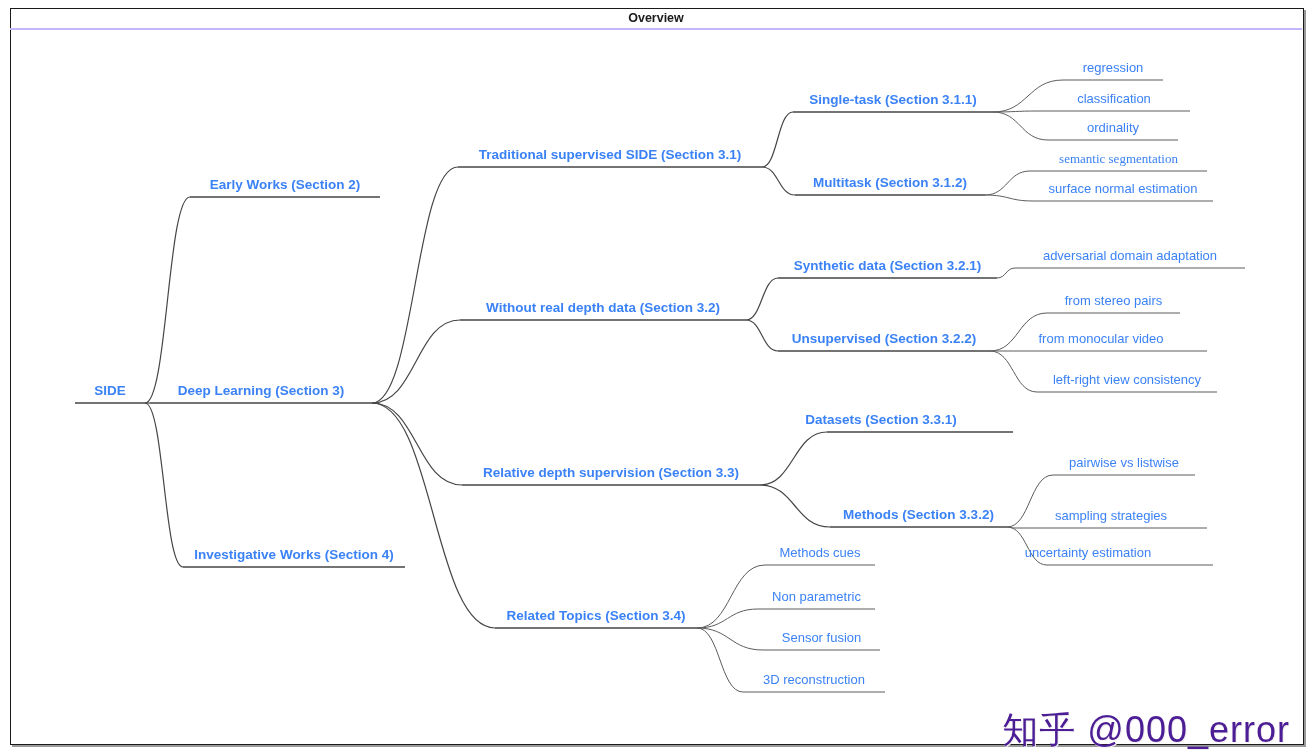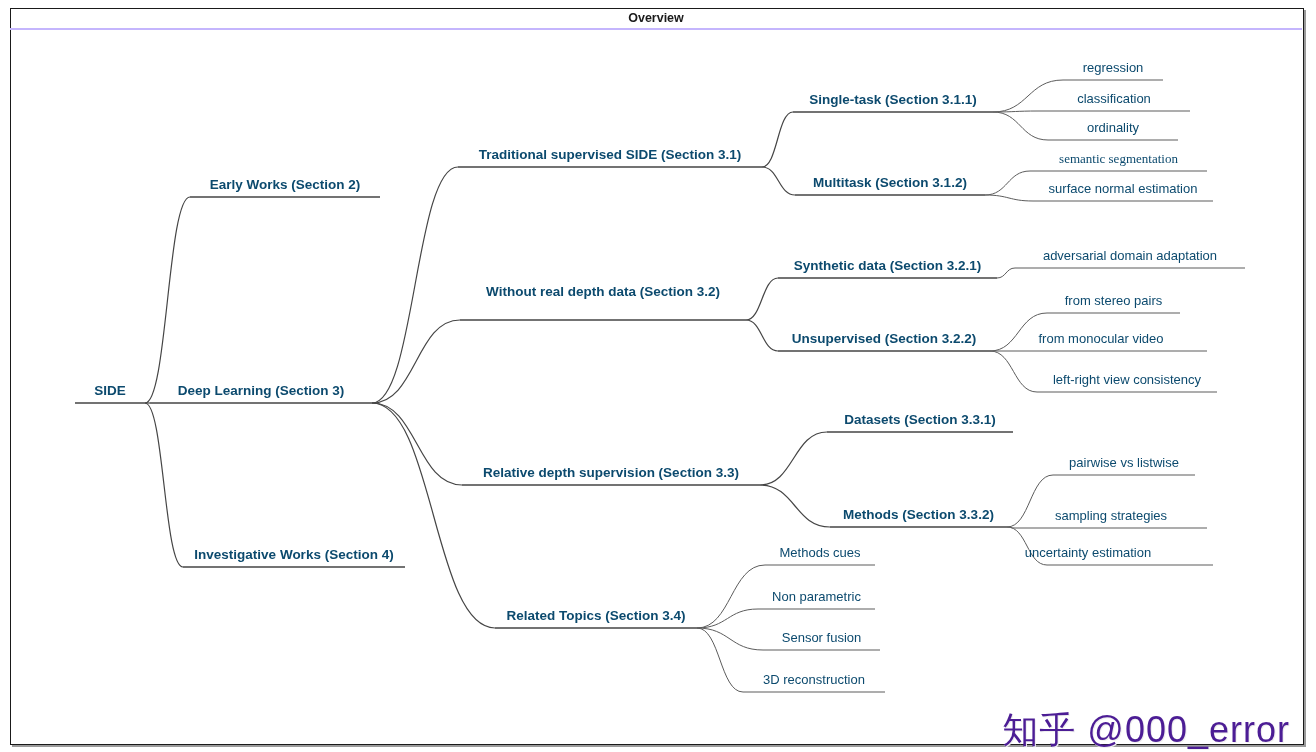--- a/index.html
+++ b/index.html
@@ -12,21 +12,21 @@
     border:1px solid #1a1a1a; background:#ffffff;
     box-shadow:2px 2px 0 #9a9a9a;
   }
   .title-bar {
     position:absolute; left:10px; top:8px; width:1292px; height:20px;
     border-bottom:2px solid #c4b5fd; display:flex; align-items:center; justify-content:center;
     font-weight:bold; font-size:12.5px; color:#111; z-index:3;
   }
   #edges { position:absolute; left:0; top:0; z-index:1; }
   .node-label {
-    position:absolute; text-align:center; font-size:13px; color:#0c4a6e;
+    position:absolute; text-align:center; font-size:13px; color:#3b82f6;
     line-height:16px; height:16px; white-space:nowrap; z-index:2;
   }
   .node-label.bold { font-weight:bold; font-size:13.5px; }
   .watermark {
     position:absolute; right:26px; top:670px; font-size:36px;
     letter-spacing:1px; z-index:4; text-shadow:1px 1px 0 #efefef;
   }
 </style>
 </head>
 <body>
@@ -94,37 +94,37 @@
       <line x1="763" y1="650" x2="880" y2="650" stroke="#5c5c5c" stroke-width="1.1"></line>
       <path d="M 697 628 C 720 628, 720 692, 743 692" fill="none" stroke="#5c5c5c" stroke-width="1"></path>
       <line x1="743" y1="692" x2="885" y2="692" stroke="#5c5c5c" stroke-width="1.1"></line>
     </svg>
   <div id="labels">
       <div class="node-label bold" style="left: 75px; top: 383px; width: 70px;">SIDE</div>
       <div class="node-label bold" style="left: 190px; top: 177px; width: 190px;">Early Works (Section 2)</div>
       <div class="node-label bold" style="left: 150px; top: 383px; width: 222px;">Deep Learning (Section 3)</div>
       <div class="node-label bold" style="left: 183px; top: 547px; width: 222px;">Investigative Works (Section 4)</div>
       <div class="node-label bold" style="left: 458px; top: 147px; width: 304px;">Traditional supervised SIDE (Section 3.1)</div>
-      <div class="node-label bold" style="left: 460px; top: 284px; width: 286px;">Without real depth data (Section 3.2)</div>
+      <div class="node-label bold" style="left: 460px; top: 300px; width: 286px;">Without real depth data (Section 3.2)</div>
       <div class="node-label bold" style="left: 462px; top: 465px; width: 298px;">Relative depth supervision (Section 3.3)</div>
       <div class="node-label bold" style="left: 495px; top: 608px; width: 202px;">Related Topics (Section 3.4)</div>
       <div class="node-label bold" style="left: 793px; top: 92px; width: 200px;">Single-task (Section 3.1.1)</div>
       <div class="node-label bold" style="left: 795px; top: 175px; width: 190px;">Multitask (Section 3.1.2)</div>
       <div class="node-label" style="left: 1063px; top: 60px; width: 100px;">regression</div>
       <div class="node-label" style="left: 1038px; top: 91px; width: 152px;">classification</div>
       <div class="node-label" style="left: 1048px; top: 120px; width: 130px;">ordinality</div>
       <div class="node-label" style="left: 1030px; top: 151px; width: 177px; font-family: Liberation Serif, serif;">semantic segmentation</div>
       <div class="node-label" style="left: 1033px; top: 181px; width: 180px;">surface normal estimation</div>
       <div class="node-label bold" style="left: 778px; top: 258px; width: 219px;">Synthetic data (Section 3.2.1)</div>
       <div class="node-label bold" style="left: 778px; top: 331px; width: 212px;">Unsupervised (Section 3.2.2)</div>
       <div class="node-label" style="left: 1015px; top: 248px; width: 230px;">adversarial domain adaptation</div>
       <div class="node-label" style="left: 1047px; top: 293px; width: 133px;">from stereo pairs</div>
       <div class="node-label" style="left: 995px; top: 331px; width: 212px;">from monocular video</div>
       <div class="node-label" style="left: 1037px; top: 372px; width: 180px;">left-right view consistency</div>
-      <div class="node-label bold" style="left: 827px; top: 412px; width: 186px;">Datasets (Section 3.3.1)</div>
+      <div class="node-label bold" style="left: 788px; top: 412px; width: 186px;">Datasets (Section 3.3.1)</div>
       <div class="node-label bold" style="left: 830px; top: 507px; width: 177px;">Methods (Section 3.3.2)</div>
       <div class="node-label" style="left: 1053px; top: 455px; width: 142px;">pairwise vs listwise</div>
       <div class="node-label" style="left: 1015px; top: 508px; width: 192px;">sampling strategies</div>
       <div class="node-label" style="left: 1005px; top: 545px; width: 166px;">uncertainty estimation</div>
       <div class="node-label" style="left: 765px; top: 545px; width: 110px;">Methods cues</div>
       <div class="node-label" style="left: 758px; top: 589px; width: 117px;">Non parametric</div>
       <div class="node-label" style="left: 763px; top: 630px; width: 117px;">Sensor fusion</div>
       <div class="node-label" style="left: 743px; top: 672px; width: 142px;">3D reconstruction</div>
     </div>
   <div class="watermark" style="color: #4c1d95; margin-top: 36px;">知乎 @000_error</div>

